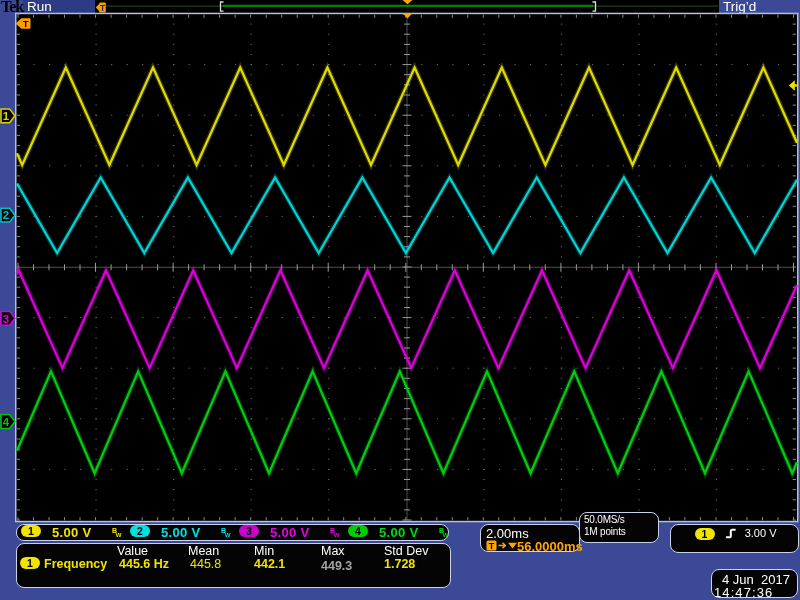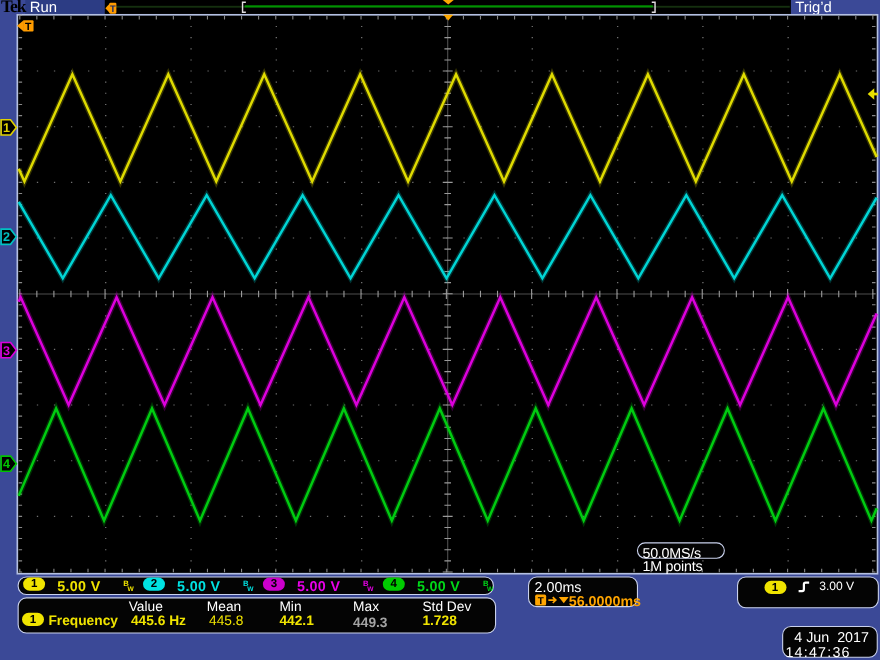--- a/index.html
+++ b/index.html
@@ -76,21 +76,21 @@
       <text x="3.8" y="10" font-size="6" font-weight="bold" fill="#e800e8" font-family="Liberation Sans,sans-serif">W</text>
     </svg>
     <div style="position:absolute;left:331px;top:0.9px;width:20px;height:12px;background:#00cc00;border-radius:6.5px;color:#000;font-size:10.5px;font-weight:bold;text-align:center;line-height:12px;">4</div>
     <div style="position:absolute;left:362px;top:0.7px;color:#00d818;font-weight:bold;font-size:13px;letter-spacing:0.3px">5.00&nbsp;V</div>
 <svg style="position:absolute;left:422px;top:2.5px" width="10" height="11" viewBox="0 0 10 11">
       <text x="0" y="6" font-size="7" font-weight="bold" fill="#00d818" font-family="Liberation Sans,sans-serif">B</text>
       <text x="3.8" y="10" font-size="6" font-weight="bold" fill="#00d818" font-family="Liberation Sans,sans-serif">W</text>
     </svg>
   </div>
 
-<div class="box" style="left:16px;top:542.5px;width:435px;height:33px;font-size:12.5px">
+<div class="box" style="left:16px;top:542.5px;width:435px;height:45px;font-size:12.5px">
 <div class="a w" style="left:100px;top:0.5px">Value</div>
 <div class="a w" style="left:171px;top:0.5px">Mean</div>
 <div class="a w" style="left:237px;top:0.5px">Min</div>
 <div class="a w" style="left:304px;top:0.5px">Max</div>
 <div class="a w" style="left:367px;top:0.5px">Std Dev</div>
 <div style="position:absolute;left:3px;top:13.5px;width:20px;height:12px;background:#f0e400;border-radius:6.5px;color:#000;font-size:10.5px;font-weight:bold;text-align:center;line-height:12px;">1</div>
     <div class="a" style="left:27px;top:13px;color:#f0e400;font-weight:bold">Frequency</div>
 <div class="a" style="left:102px;top:13px;color:#f0e400;font-weight:bold">445.6 Hz</div>
 <div class="a" style="left:173px;top:13px;color:#f0e400;font-weight:normal">445.8</div>
 <div class="a" style="left:237px;top:13px;color:#f0e400;font-weight:bold">442.1</div>
@@ -104,21 +104,21 @@
       <svg style="position:absolute;left:3px;top:1px" width="34" height="11" viewBox="0 0 34 11">
         <rect x="0.5" y="0.5" width="10" height="10" rx="1.5" fill="#ffa500"></rect>
         <text x="5.5" y="8.8" font-size="9" font-weight="bold" fill="#000" text-anchor="middle" font-family="Liberation Sans,sans-serif">T</text>
         <path d="M12.5 5.5 h6 M16.5 2.8 L19.3 5.5 L16.5 8.2" stroke="#ffa500" stroke-width="1.5" fill="none"></path>
         <path d="M22 2.8 h9 L26.5 8.5 z" fill="#ffa500"></path>
       </svg>
 <div class="a" style="left:34px;top:0;color:#ffa500;font-weight:bold;font-size:13px">56.0000ms</div>
 </div>
 </div>
 
-<div class="box" style="left:578.5px;top:493px;width:80px;height:15px;font-size:13px;letter-spacing:-0.2px">
+<div class="box" style="left:578.5px;top:512px;width:80px;height:31px;font-size:10px;letter-spacing:-0.2px">
 <div class="a w" style="left:4.5px;top:0.5px">50.0MS/s</div>
 <div class="a w" style="left:4.5px;top:13px">1M points</div>
 </div>
 
 <div class="box" style="left:669.5px;top:523.5px;width:129px;height:29px">
 <div style="position:absolute;left:24px;top:3.5px;width:20px;height:12px;background:#f0e400;border-radius:6.5px;color:#000;font-size:10.5px;font-weight:bold;text-align:center;line-height:12px;">1</div>
     <svg style="position:absolute;left:54px;top:3px" width="13" height="11" viewBox="0 0 13 11">
       <path d="M1 9.3 h3.2 q1.6 0 1.6 -1.6 v-4.4 q0 -1.6 1.6 -1.6 h3.2" stroke="#fff" stroke-width="2" fill="none"></path>
     </svg>
 <div class="a w" style="right:21px;top:2.5px;font-size:11px">3.00&nbsp;V</div>

